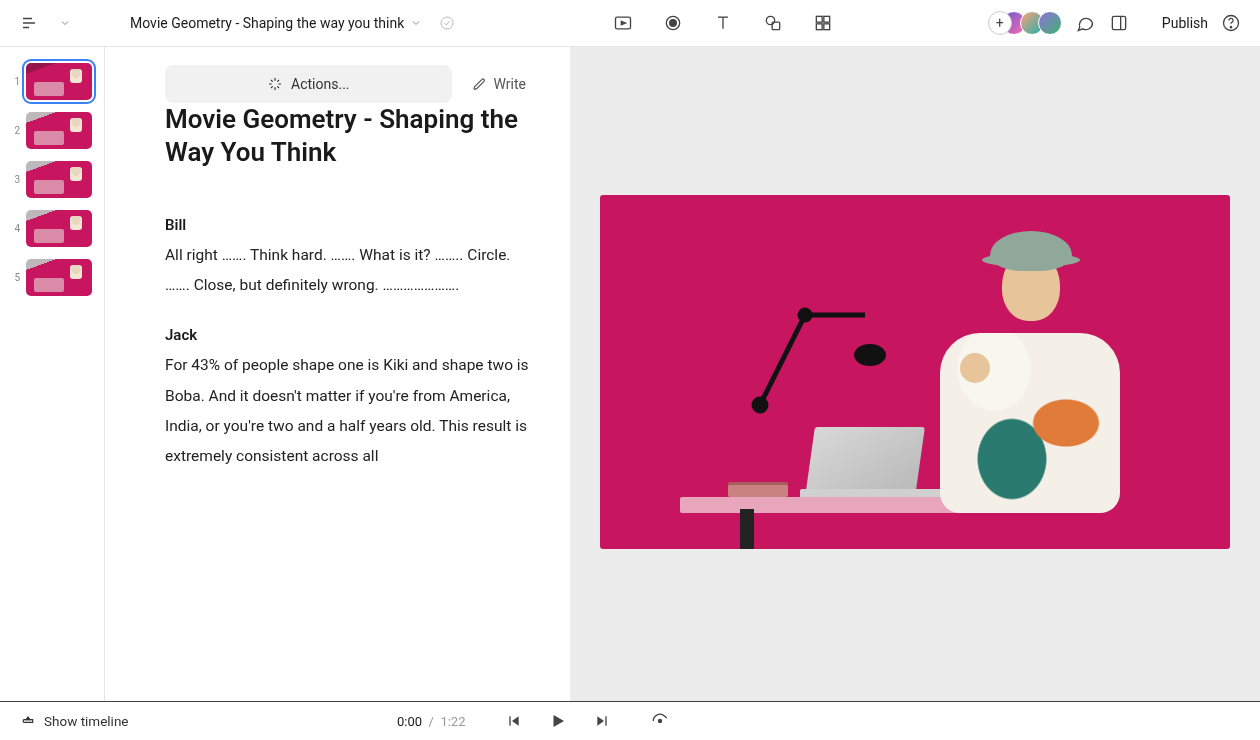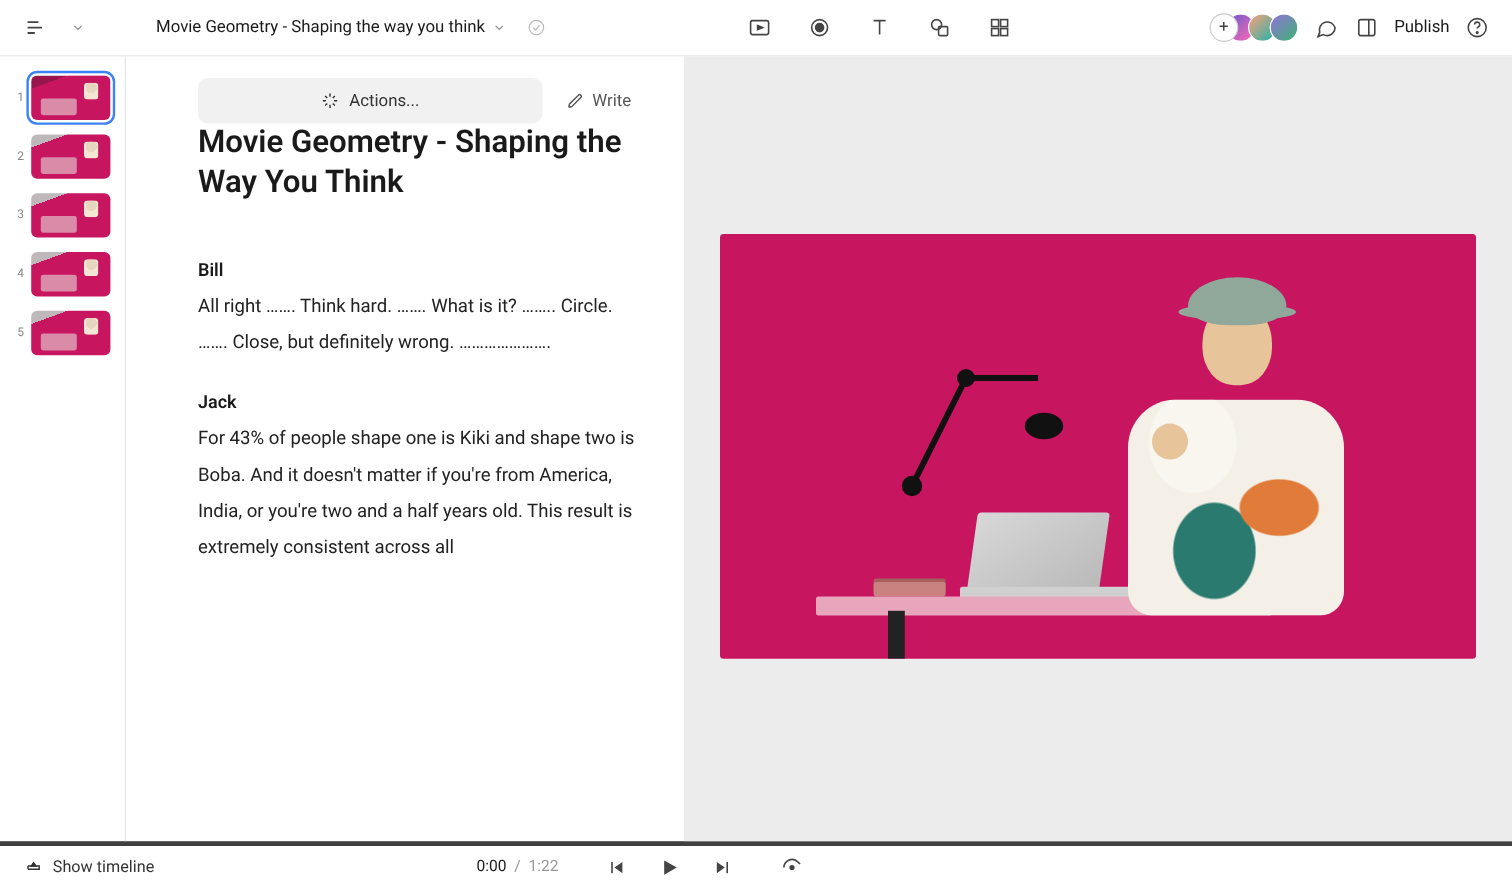--- a/index.html
+++ b/index.html
@@ -14,21 +14,21 @@
   .check { color: #bbb; margin-left: 8px; }
 
   .topbar-center { flex: 1 1 auto; display: flex; justify-content: center; align-items: center; gap: 28px; }
   .topbar-right { display: flex; align-items: center; gap: 12px; }
   .avatars { display: flex; align-items: center; }
   .avatar { width: 24px; height: 24px; border-radius: 50%; border: 1.5px solid #fff; margin-left: -6px; }
   .avatar.a1 { background: linear-gradient(135deg,#6a5acd,#ff69b4); }
   .avatar.a2 { background: linear-gradient(135deg,#ffa07a,#20b2aa); }
   .avatar.a3 { background: linear-gradient(135deg,#9370db,#3cb371); }
   .add-circle { width:24px; height:24px; border-radius:50%; border:1px solid #ccc; display:flex; align-items:center; justify-content:center; font-size:14px; color:#444; margin-right:-4px; background:#fff; z-index:2; }
-  .publish { font-size:14px; color:#1a1a1a; cursor:pointer; }
+  .publish { font-size:14px; color:#1a1a1a; cursor:pointer;margin-left:20px; }
 
   .body { display:flex; height: 654px; }
   .sidebar { width: 105px; border-right:1px solid #e5e5e5; padding: 16px 6px; display:flex; flex-direction:column; gap:12px; align-items:center; }
   .thumb-row { display:flex; align-items:center; gap:6px; }
   .thumb-num { font-size:10px; color:#888; width:8px; text-align:right; }
   .thumb { width:66px; height:37px; border-radius:5px; background: linear-gradient(160deg, rgba(40,20,30,0.3) 0%, rgba(40,20,30,0.3) 18%, #c71560 18%, #c71560 100%); position:relative; }
   .thumb-row.selected .thumb { outline:2px solid #3b82f6; outline-offset:2px; background-color:#c71560; }
   .thumb::after { content:""; position:absolute; right:10px; top:6px; width:12px; height:14px; background: radial-gradient(circle at 50% 30%, #e8d7c0 40%, transparent 41%), linear-gradient(#f5e6d3,#f5e6d3); border-radius:3px; }
   .thumb::before { content:""; position:absolute; left:8px; bottom:4px; width:30px; height:14px; background:#d98ba8; border-radius:2px; }
 
@@ -53,21 +53,21 @@
   .books { position:absolute; left:128px; bottom:52px; width:60px; height:12px; background:#c9827f; border-radius:2px; box-shadow: 0 -3px 0 #a65f5c; }
   .person { position:absolute; right:90px; bottom:36px; width:220px; height:290px; }
   .torso { position:absolute; bottom:0; left:20px; width:180px; height:180px; background:radial-gradient(ellipse at 30% 20%, #f8f6ef 20%, transparent 21%), radial-gradient(ellipse at 70% 50%, #e07b3a 18%, transparent 19%), radial-gradient(ellipse at 40% 70%, #2a7a6f 22%, transparent 23%), #f4f0e8; border-radius:40px 40px 20px 20px; }
   .head { position:absolute; top:28px; left:82px; width:58px; height:70px; background:#e8c49a; border-radius:50% 50% 45% 45%; }
   .hat { position:absolute; top:8px; left:70px; width:82px; height:40px; background:#8fa89a; border-radius:50% 50% 40% 40% / 60% 60% 40% 40%; }
   .hat::after { content:""; position:absolute; bottom:4px; left:-8px; width:98px; height:14px; background:#8fa89a; border-radius:50%; }
   .hand { position:absolute; top:130px; left:40px; width:30px; height:30px; background:#e8c49a; border-radius:50%; }
   .snacks { position:absolute; bottom:50px; right:110px; width:60px; height:10px; }
   .snacks span { display:inline-block; width:12px; height:12px; background:#e8b05a; border-radius:50%; margin-right:2px; }
 
-  .bottombar { height:39px; border-top:4px solid #404040; display:flex; align-items:center; padding:0 20px; gap:16px;justify-content:flex-end; }
+  .bottombar { height:39px; border-top:1px solid #404040; display:flex; align-items:center; padding:0 20px; gap:16px;justify-content:flex-end; }
   .show-timeline { display:flex; align-items:center; gap:8px; font-size:13.5px; color:#333; cursor:pointer; }
   .bottom-center { flex:1; display:flex; align-items:center; justify-content:center; gap:8px; }
   .time { font-size:13px; }
   .time .total { color:#999; }
   .play-ctrl { display:flex; align-items:center; gap:22px; margin-left:30px; }
   .spacer-right { width:300px; }
 
   svg { display:block; }
 </style>
 </head>

